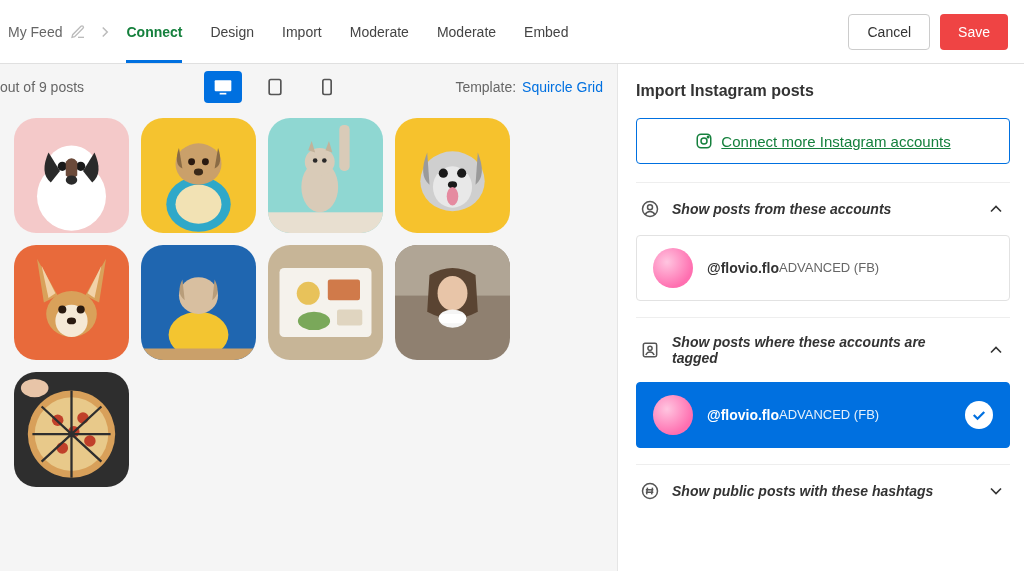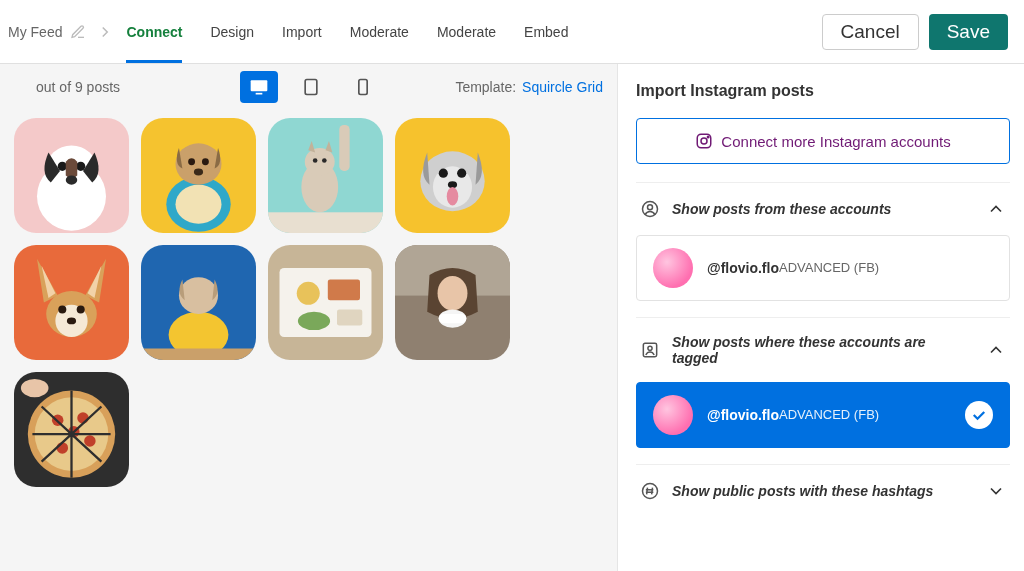--- a/index.html
+++ b/index.html
@@ -5,42 +5,42 @@
     * { box-sizing: border-box; margin: 0; padding: 0; }
     body { font-family: -apple-system, BlinkMacSystemFont, "Segoe UI", Arial, sans-serif; font-size: 14px; color: #333; background: #fff; width: 1024px; height: 571px; overflow: hidden; }
     .topbar { display: flex; align-items: center; height: 64px; border-bottom: 1px solid #e0e0e0; padding: 0 16px 0 8px; }
     .feed-name { display: flex; align-items: center; gap: 8px; color: #666; margin-right: 10px; }
     .pencil-icon { width: 16px; height: 16px; color: #bbb; }
     .chevron-right-icon { width: 18px; height: 18px; color: #bbb; margin-right: 12px; }
     .tabs { display: flex; gap: 28px; align-items: center; height: 100%; }
     .tab { color: #444; cursor: pointer; height: 100%; display: flex; align-items: center; border-bottom: 3px solid transparent; padding-top: 3px; }
     .tab.active { color: #15803d; font-weight: 700; border-bottom-color: #0070e0; }
     .topbar-spacer { flex: 1; }
-    .btn { height: 36px; padding: 0 18px; border-radius: 4px; font-size: 19px; cursor: pointer; }
+    .btn { height: 36px; padding: 0 18px; border-radius: 4px; font-size: 14px; cursor: pointer; }
     .btn-cancel { background: #fff; border: 1px solid #ccc; color: #333; margin-right: 10px; }
-    .btn-save { background: #0f766e; border: none; color: #fff; }
+    .btn-save { background: #ef4444; border: none; color: #fff; }
 
     .main { display: flex; height: calc(571px - 52px); }
     .preview { flex: 1; background: #f5f5f5; padding: 0 14px 14px 0; overflow: hidden; border-right: 1px solid #e5e5e5; }
     .preview-toolbar { display: flex; align-items: center; height: 46px; }
-    .post-count { color: #666; flex: 0 0 auto; margin-left: 36px; }
+    .post-count { color: #666; flex: 0 0 auto; }
     .device-toggles { display: flex; gap: 14px; margin-left: 120px; align-items: center; }
     .device-btn { width: 38px; height: 32px; display: flex; align-items: center; justify-content: center; border-radius: 4px; cursor: pointer; color: #555; }
     .device-btn.active { background: #0070e0; color: #fff; }
     .device-btn svg { width: 20px; height: 20px; }
     .tpl-wrap { margin-left: auto; display: flex; gap: 6px; }
     .tpl-label { color: #666; }
     .tpl-name { color: #0070e0; text-align: right; }
     .grid { display: grid; grid-template-columns: repeat(4, 115px); gap: 12px; padding-left: 14px; padding-top: 8px; }
     .tile { width: 115px; height: 115px; border-radius: 22px; overflow: hidden; position: relative; }
     .tile svg { width: 100%; height: 100%; display: block; }
 
     .sidebar { width: 406px; padding: 18px 14px 0 18px; overflow-y: auto; }
     .sidebar h3 { font-size: 16px; font-weight: 700; margin-bottom: 18px; }
-    .connect-btn { width: 100%; border: 1px solid #0070e0; color: #701a75; background: #fff; border-radius: 4px; height: 46px; display: flex; align-items: center; justify-content: center; gap: 8px; font-size: 15px; cursor: pointer; margin-bottom: 18px; }
+    .connect-btn { width: 100%; border: 1px solid #0070e0; color: #15803d; background: #fff; border-radius: 4px; height: 46px; display: flex; align-items: center; justify-content: center; gap: 8px; font-size: 15px; cursor: pointer; margin-bottom: 18px; text-decoration: underline; }
     .connect-btn svg { width: 18px; height: 18px; }
     .section-header { display: flex; align-items: center; gap: 12px; padding: 16px 4px; border-top: 1px solid #eee; cursor: pointer; }
     .section-header .sh-icon { width: 20px; height: 20px; color: #555; }
     .section-header .sh-title { font-weight: 700; flex: 1; font-size: 14px; font-style: italic; }
     .section-header .chev { width: 20px; height: 20px; color: #333; }
     .account-card { display: flex; align-items: center; gap: 14px; border: 1px solid #e2e2e2; border-radius: 4px; padding: 12px 16px; margin: 0 0 16px 0; }
     .account-card.selected { background: #0070e0; border-color: #0070e0; color: #fff; }
     .avatar { width: 40px; height: 40px; border-radius: 50%; background: radial-gradient(circle at 35% 35%, #ffc5e0, #ff6fb0 70%); flex-shrink: 0; }
     .acct-info { flex: 1; display: flex; flex-direction: row; }
     .acct-handle { font-weight: 700; font-size: 14px; }

